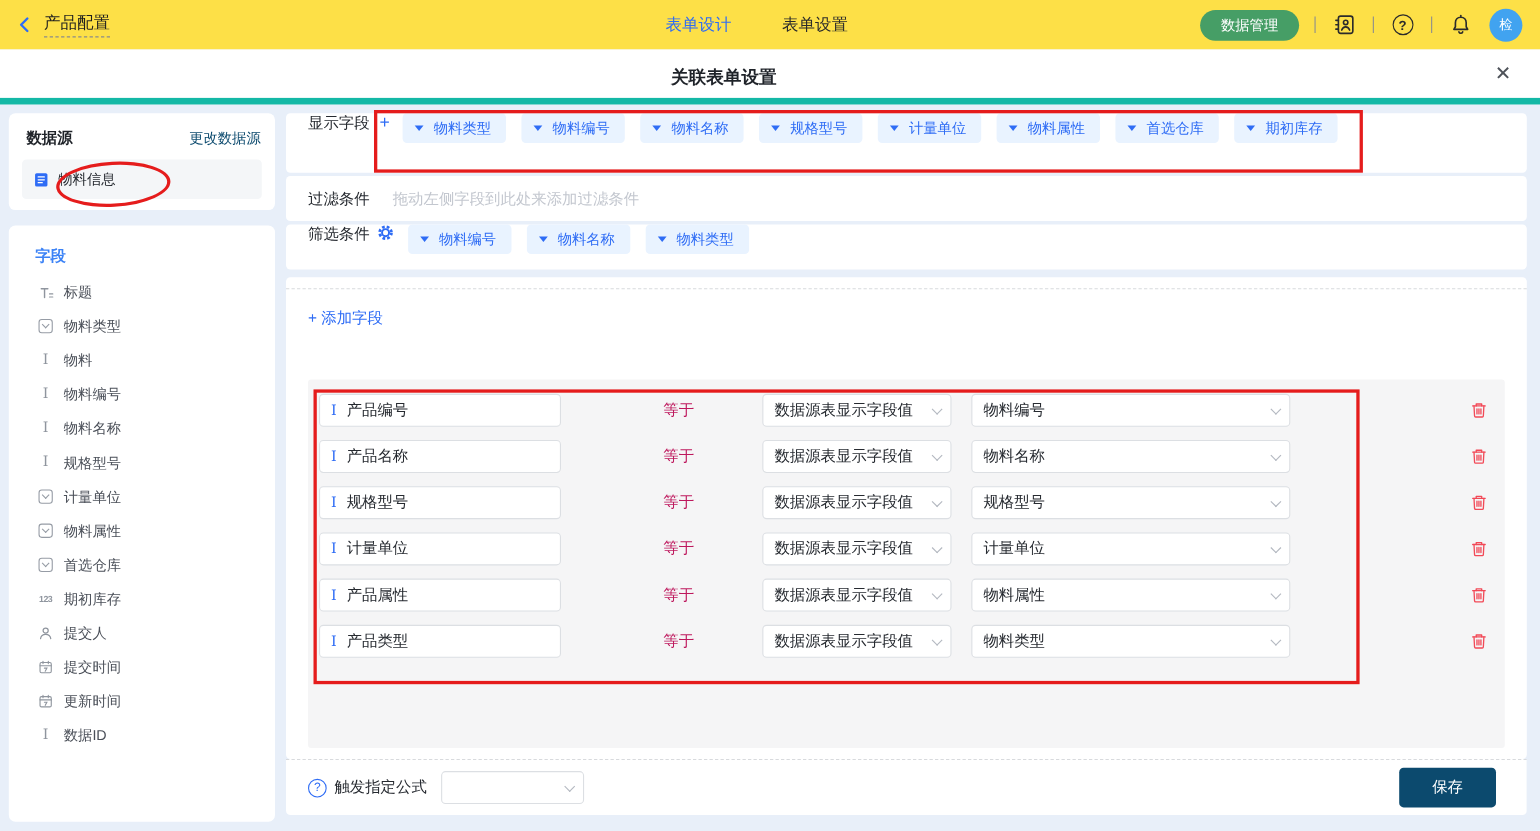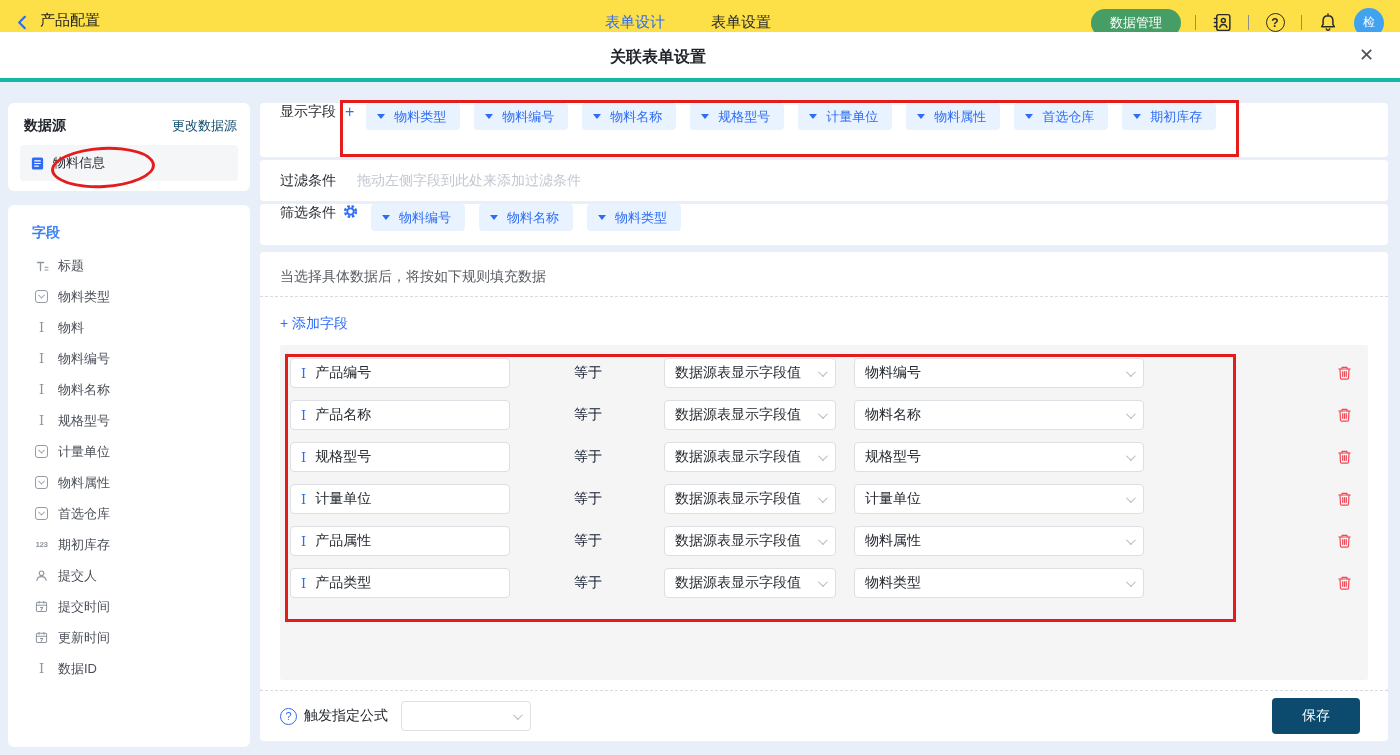--- a/index.html
+++ b/index.html
@@ -21,22 +21,22 @@
               font-size:13px; display:flex; align-items:center; cursor:pointer; }
   .tb-divider { width:1px; height:15px; background:#8d8d8d; }
   .tb-icon { width:24px; height:24px; display:flex; align-items:center; justify-content:center; cursor:pointer; }
   .help-circle { width:19px; height:19px; border:1.6px solid #2b2b2b; border-radius:50%;
                  display:flex; align-items:center; justify-content:center;
                  font-size:12px; font-weight:bold; color:#2b2b2b; }
   .avatar { width:30px; height:30px; border-radius:50%; background:#41a3f0; color:#fff;
             font-size:12px; display:flex; align-items:center; justify-content:center; cursor:pointer; }
 
   
-  .modal-header { position:absolute; top:32px; left:0; width:1400px; height:50px;
-                  background:#fff; border-bottom:4px solid #14b8a6; z-index:2; }
+  .modal-header { position:absolute; top:45px; left:0; width:1400px; height:50px;
+                  background:#fff; border-bottom:6px solid #14b8a6; z-index:2; }
   .modal-title { position:absolute; top:0; left:0; right:84px; height:50px; display:flex;
                  align-items:center; justify-content:center; font-size:16px; font-weight:bold; color:#1f2329; }
   .modal-close { position:absolute; right:26px; top:12px; font-size:18px; color:#4e5259; cursor:pointer; }
 
   
   .card { position:absolute; background:#fff; border-radius:6px; }
   #ds-card { left:8px; top:103px; width:242px; height:88px; }
   .ds-head { display:flex; align-items:center; justify-content:space-between; padding:14px 13px 0 16px; }
   .ds-title { font-size:14px; font-weight:bold; color:#1f2329; }
   .ds-link { font-size:13px; color:#0c4a6e; cursor:pointer; }
@@ -77,21 +77,21 @@
   #sec-rules { top:252px; height:438px; }
   .rules-hint { font-size:14px; color:#595c63; padding:15px 0 0 20px; line-height:19px; }
   .dash-div { border-bottom:1px dashed #d8dadd; margin-top:10px; }
   .add-field { margin:18px 0 0 20px; font-size:14px; color:#2e6cf5; display:inline-block; cursor:pointer; }
   .rules-panel { position:absolute; left:20px; top:93px; width:1088px; height:335px;
                  background:#f5f5f6; border-radius:3px; padding-top:13px; }
   .rule-row { display:flex; align-items:center; height:30px; margin:0 14px 12px 10px; }
   .field-box { width:220px; height:30px; background:#fff; border:1px solid #dcdfe3; border-radius:4px;
                display:flex; align-items:center; gap:9px; padding:0 10px; font-size:14px; color:#262a30; }
   .fb-ic { font-family:"DejaVu Serif",serif; color:#2e6cf5; font-size:13px; }
-  .eq { margin-left:64px; font-size:14px; color:#0f172a; width:30px; }
+  .eq { margin-left:93px; font-size:14px; color:#be185d; width:30px; }
   .sel { height:30px; background:#fff; border:1px solid #dcdfe3; border-radius:4px; display:flex;
          align-items:center; justify-content:space-between; padding:0 10px; font-size:14px;
          color:#262a30; cursor:pointer; }
   .sel1 { width:172px; margin-left:60px; }
   .sel2 { width:290px; margin-left:18px; }
   .chev { width:7px; height:7px; border-right:1.4px solid #b3b8c0; border-bottom:1.4px solid #b3b8c0;
           transform:rotate(45deg) translateY(-2px); flex:none; }
   .trash { margin-left:auto; width:20px; height:20px; background:none; border:none; display:flex;
            align-items:center; justify-content:center; cursor:pointer; }
 
@@ -349,21 +349,20 @@
         <span>物料名称</span>
       </div>
       <div class="tag">
         <span class="tri"></span>
         <span>物料类型</span>
       </div>
     </div>
 </div>
 
 <div class="sec" id="sec-rules">
-  <div class="rules-hint">当选择具体数据后，将按如下规则填充数据</div>
   <div class="dash-div"></div>
   <span class="add-field"><span>+</span> <span>添加字段</span></span>
   <div class="rules-panel" id="rule-rows">
       <div class="rule-row">
         <div class="field-box">
           <span class="fb-ic">I</span>
           <span>产品编号</span>
         </div>
         <span class="eq">等于</span>
         <div class="sel sel1">

